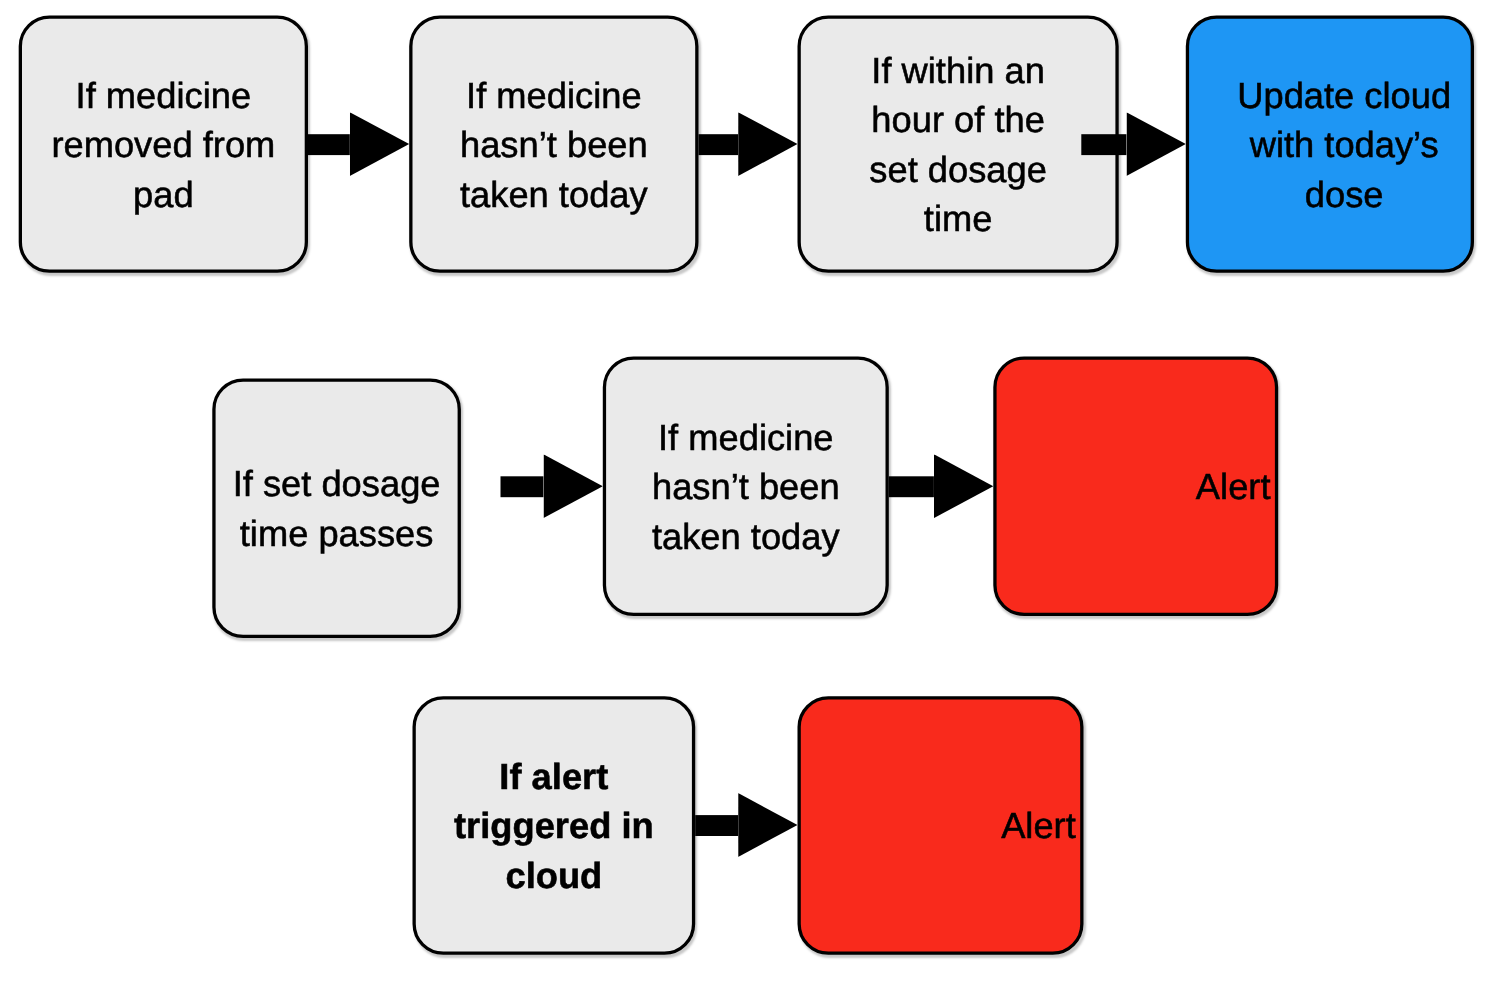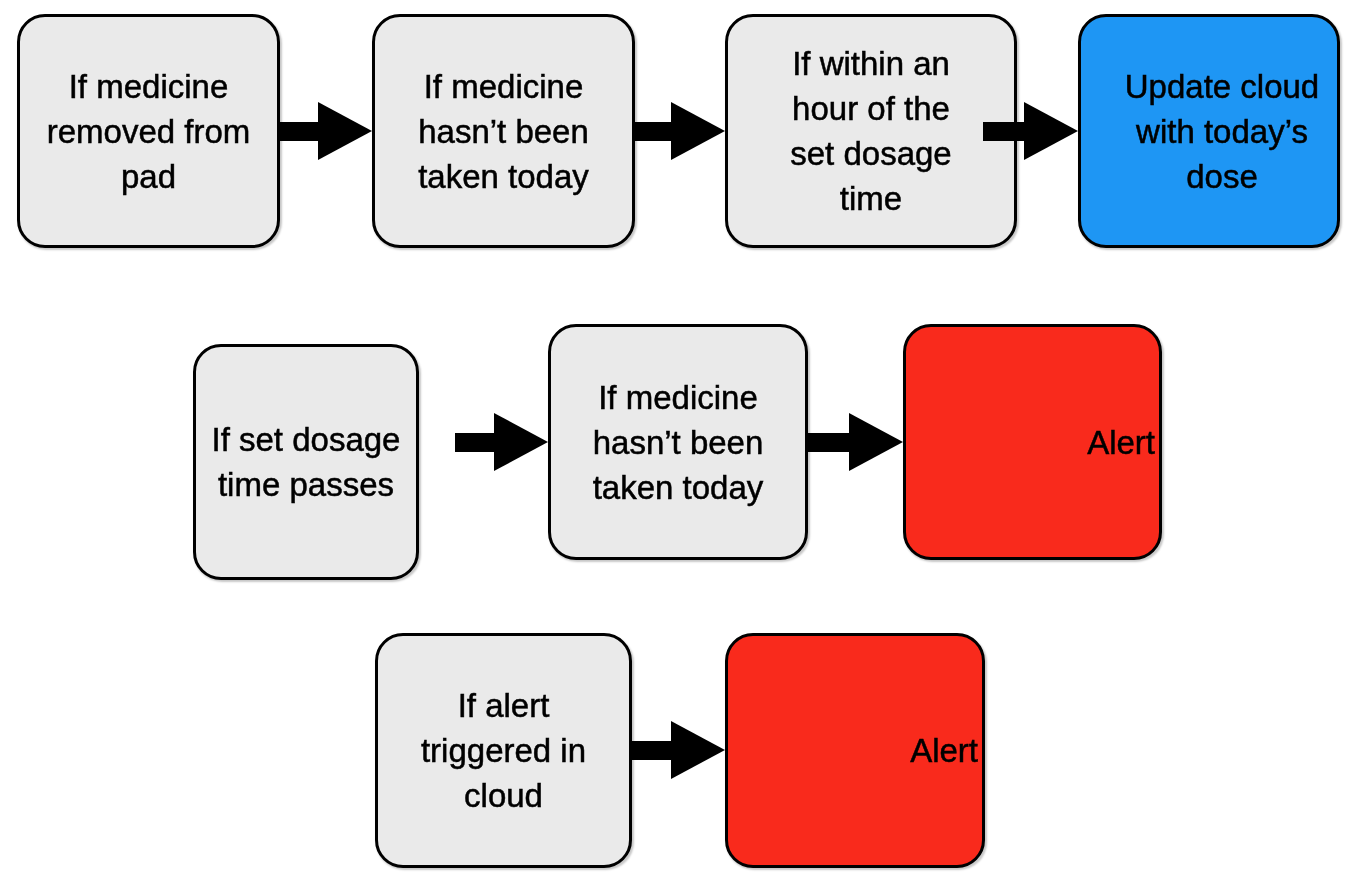--- a/index.html
+++ b/index.html
@@ -118,21 +118,21 @@
 
   <div class="arrow" style="left:808px; top:413px; width:95px;">
     <div class="shaft"></div>
     <div class="head"></div>
   </div>
 
   <div class="node alert" style="left:903px; top:324px; width:259px; height:236px;">
     <span class="label">Alert</span>
   </div>
 
-  <div class="node" style="left:375px; top:633px; width:257px; height:235px;">
+  <div class="node" style="left:375px; top:633px; width:257px; height:235px;font-weight:bold;">
     <span class="label">If alert
 triggered in
 cloud</span>
   </div>
 
   <div class="arrow" style="left:632px; top:721px; width:93px;">
     <div class="shaft"></div>
     <div class="head"></div>
   </div>
 

